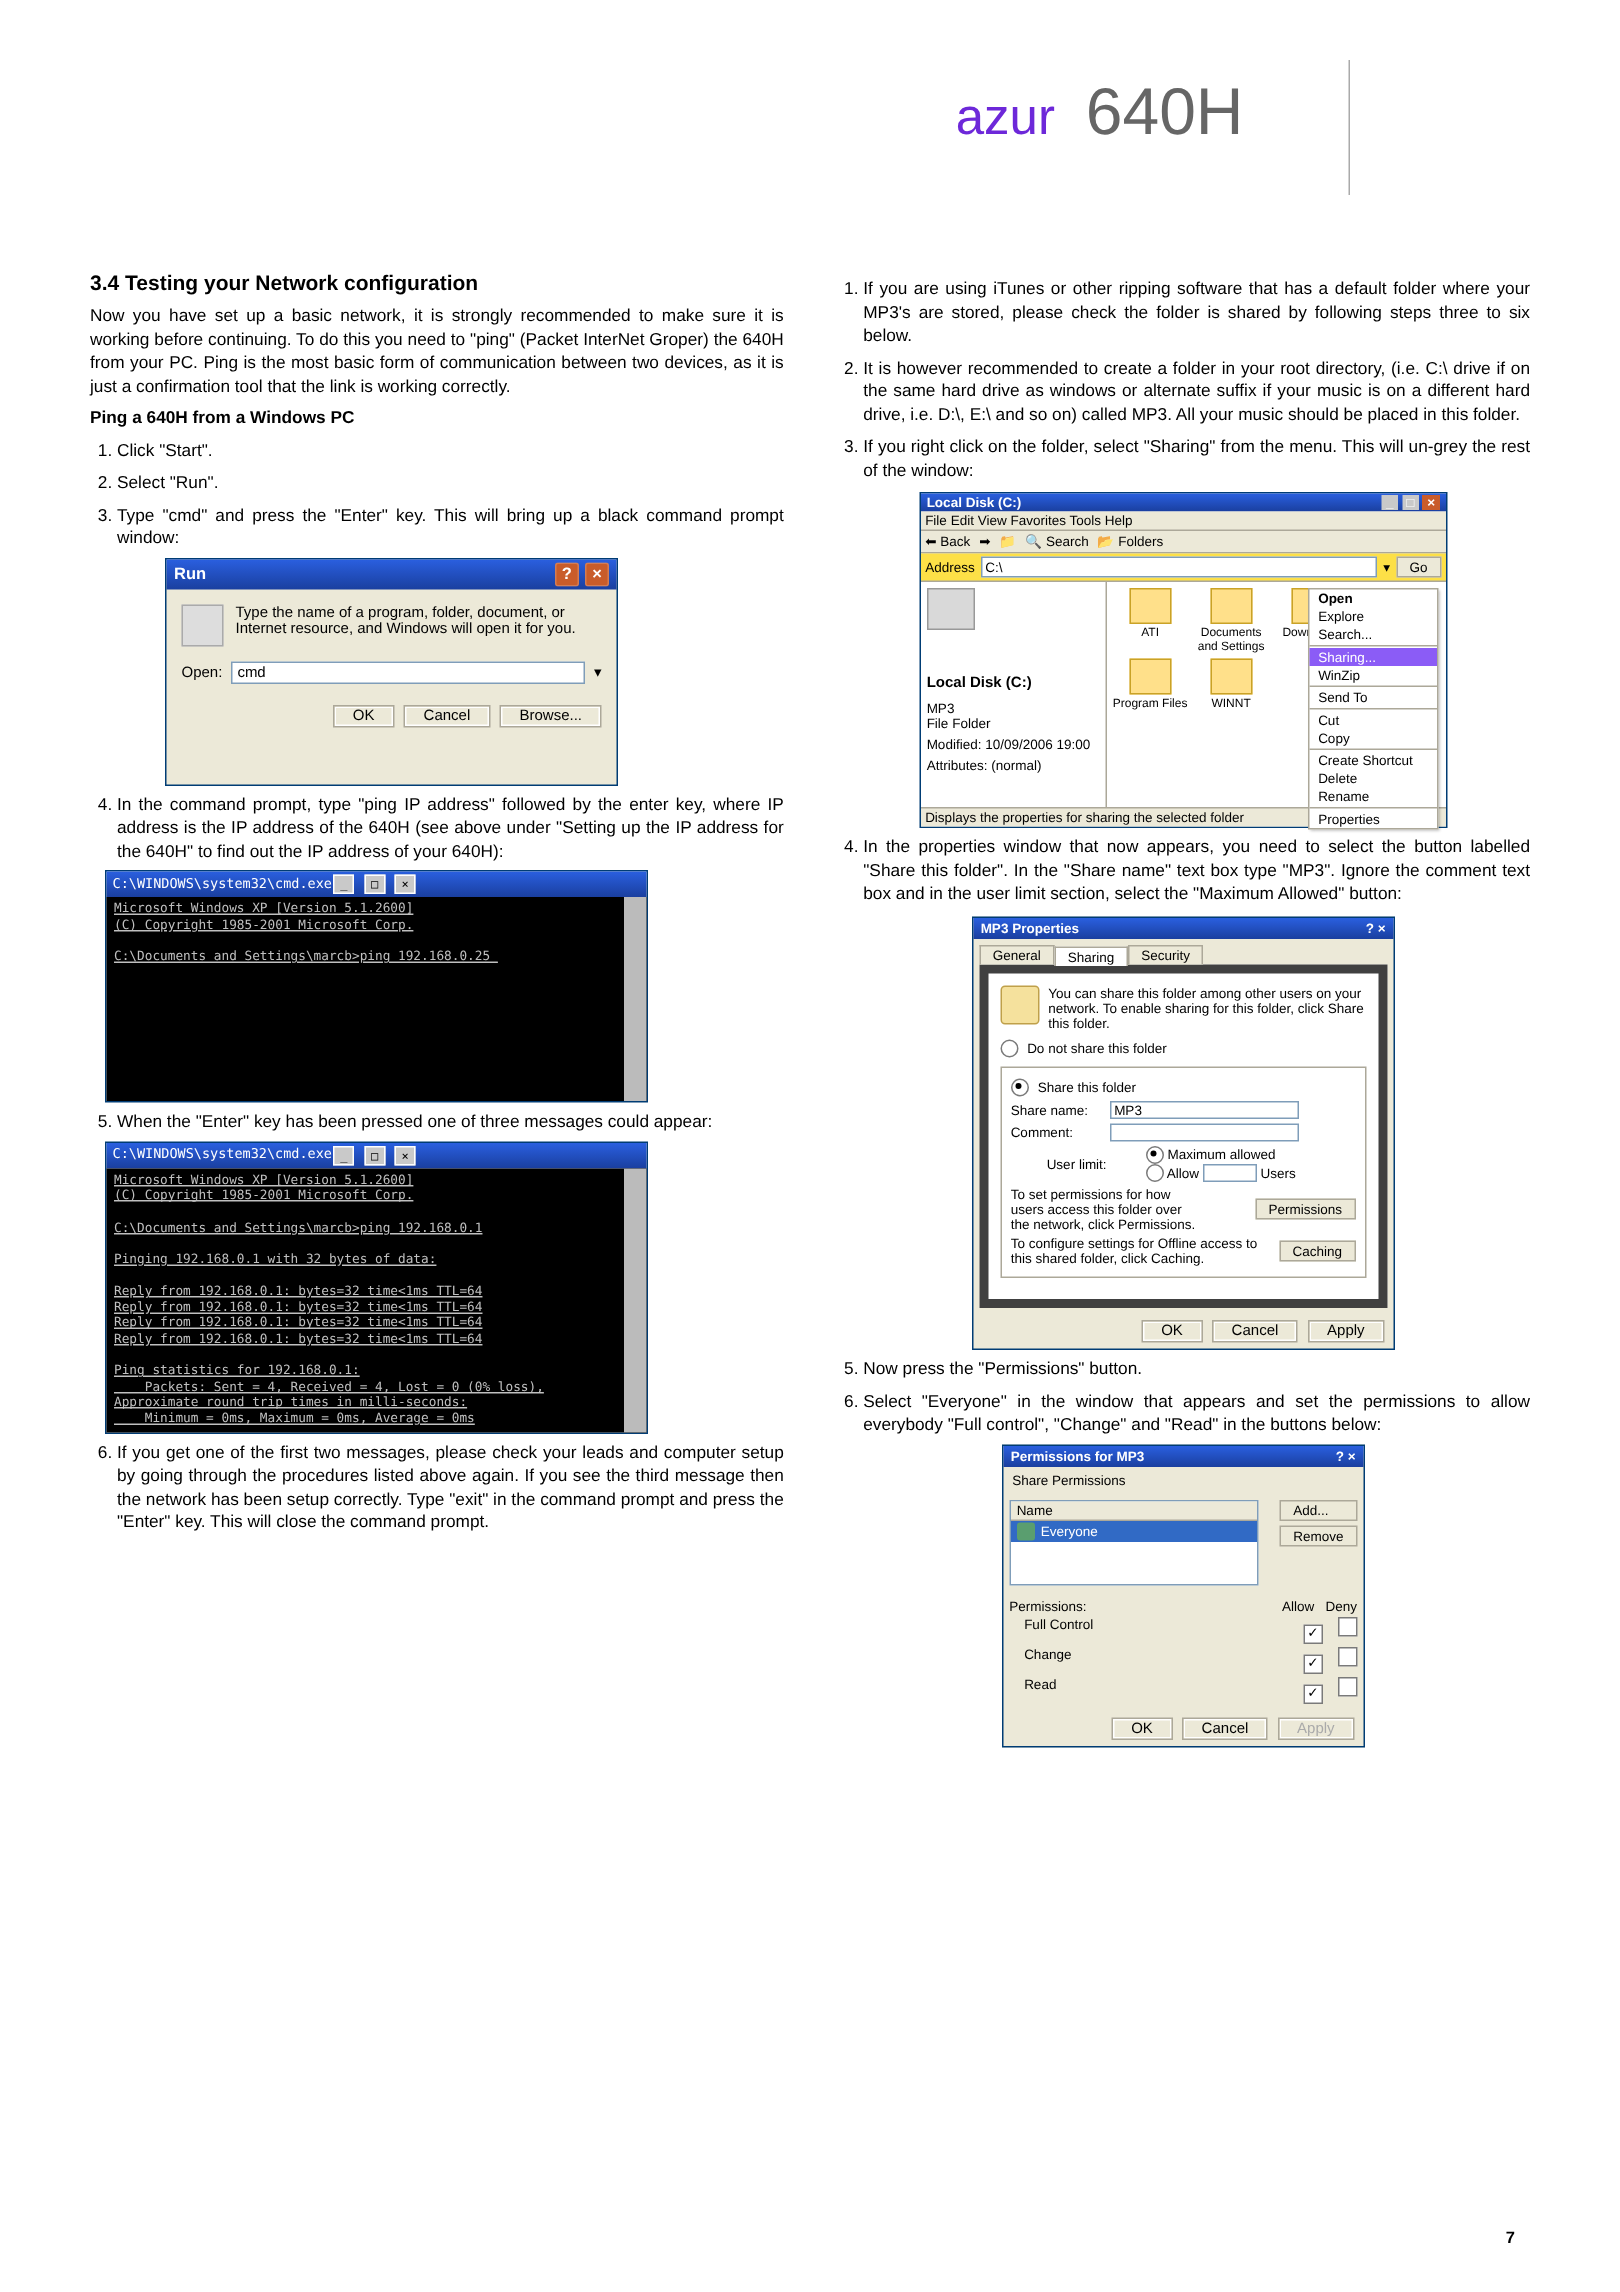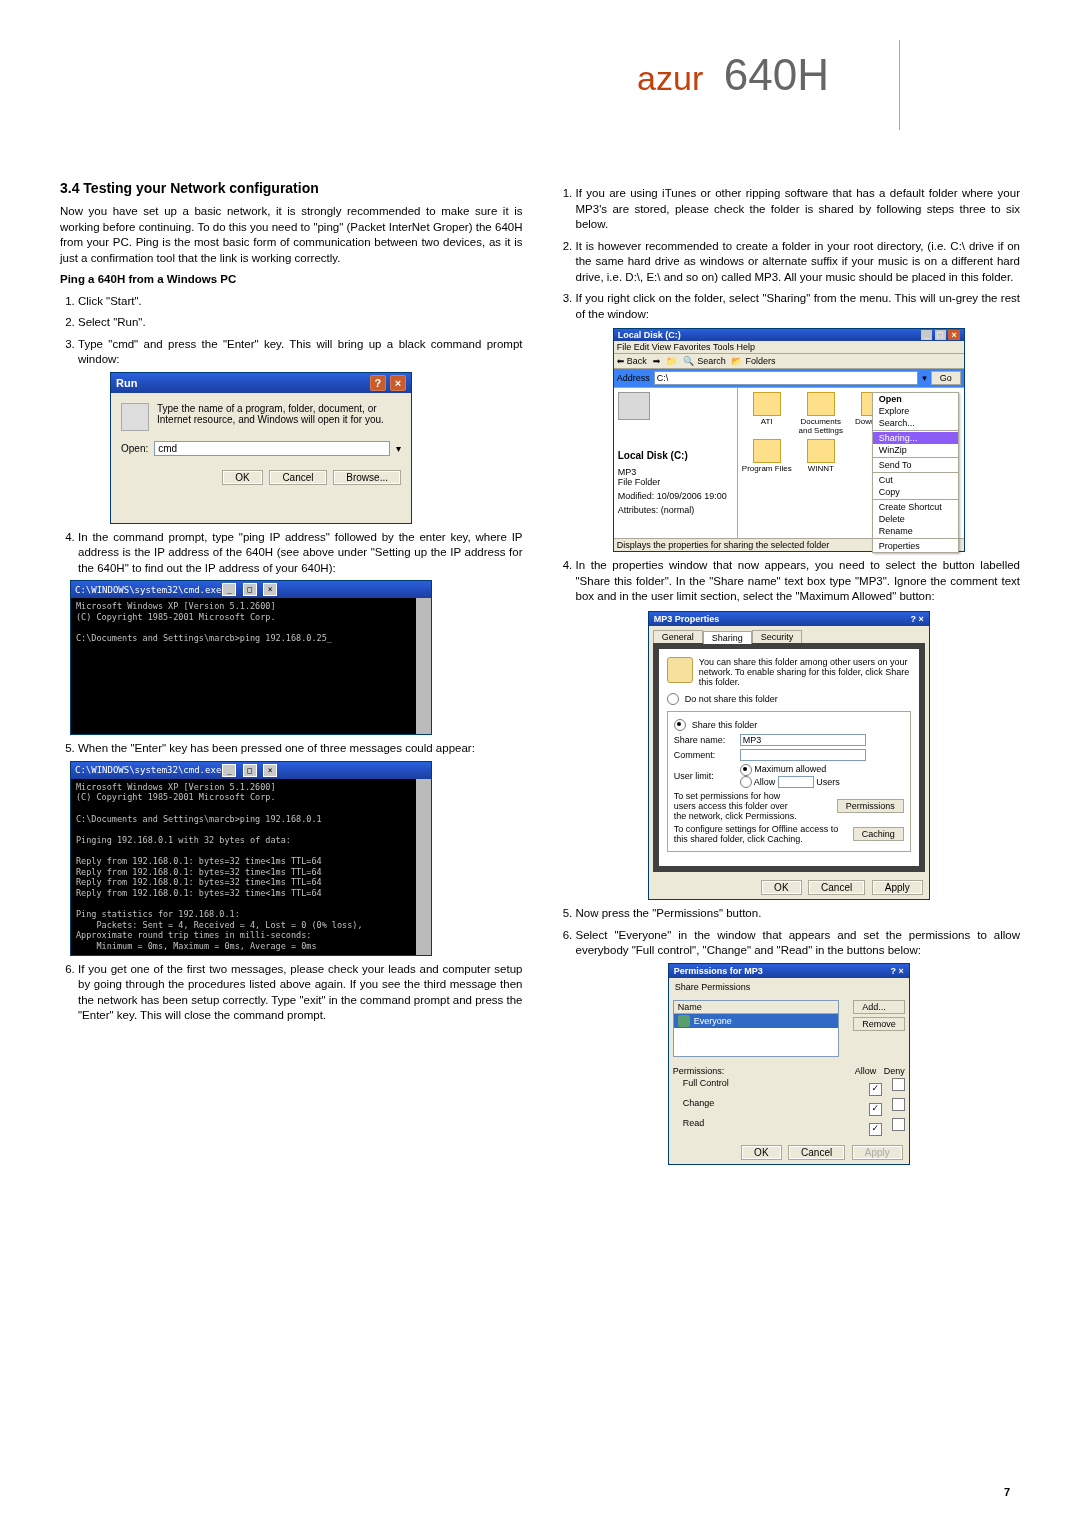--- a/index.html
+++ b/index.html
@@ -30,21 +30,21 @@
     margin-right: 120px;
   }
   .header .model {
     font-size: 44px;
     color: #666;
     font-weight: 300;
     margin-left: 10px;
   }
   .header .brand {
     font-size: 34px;
-    color: #c2410c;
+    color: #6d28d9;
   }
   .columns {
     display: flex;
     gap: 35px;
     margin-top: 50px;
   }
   .col {
     flex: 1;
     min-width: 0;
   }
@@ -176,20 +176,21 @@
   .cmd-body {
     background: #000;
     color: #c0c0c0;
     font-size: 8.5px;
     padding: 3px 5px;
     white-space: pre;
     line-height: 1.25;
     height: 130px;
     overflow: hidden;
     position: relative;
+    text-decoration: underline;
   }
   .cmd-body2 { height: 170px; }
   .cmd-scroll {
     position: absolute;
     right: 0; top:0; bottom:0;
     width: 15px;
     background: #bbb;
   }
   
   .explorer {
@@ -214,21 +215,21 @@
   }
   .exp-toolbar {
     background: #ece9d8;
     padding: 2px 3px;
     border-bottom: 1px solid #aca899;
     display: flex;
     gap: 6px;
     align-items: center;
   }
   .exp-addr {
-    background: #3b82f6;
+    background: #fde047;
     padding: 2px 3px;
     border-bottom: 1px solid #aca899;
     display: flex;
     gap: 4px;
     align-items: center;
   }
   .exp-addr input {
     flex: 1;
     font-size: 9px;
     border: 1px solid #7f9db9;
@@ -666,21 +667,21 @@
             </div>
             <div class="field-row">
               <span style="width:60px;">Share name:</span>
               <input type="text" value="MP3" style="">
             </div>
             <div class="field-row">
               <span style="width:60px;">Comment:</span>
               <input type="text" style="">
             </div>
             <div class="field-row">
-              <span style="width:60px;">User limit:</span>
+              <span style="width:60px;margin-left:24px;">User limit:</span>
               <div>
                 <div><span class="radio on"></span> <span>Maximum allowed</span></div>
                 <div><span class="radio"></span> <span>Allow</span> <input type="text" style="width: 30px;"> <span>Users</span></div>
               </div>
             </div>
             <div class="field-row" style="justify-content:space-between;gap:36px;">
               <span style="flex:1;">To set permissions for how users access this folder over the network, click Permissions.</span>
               <span class="smallbtn">Permissions</span>
             </div>
             <div class="field-row" style="justify-content:space-between;">

